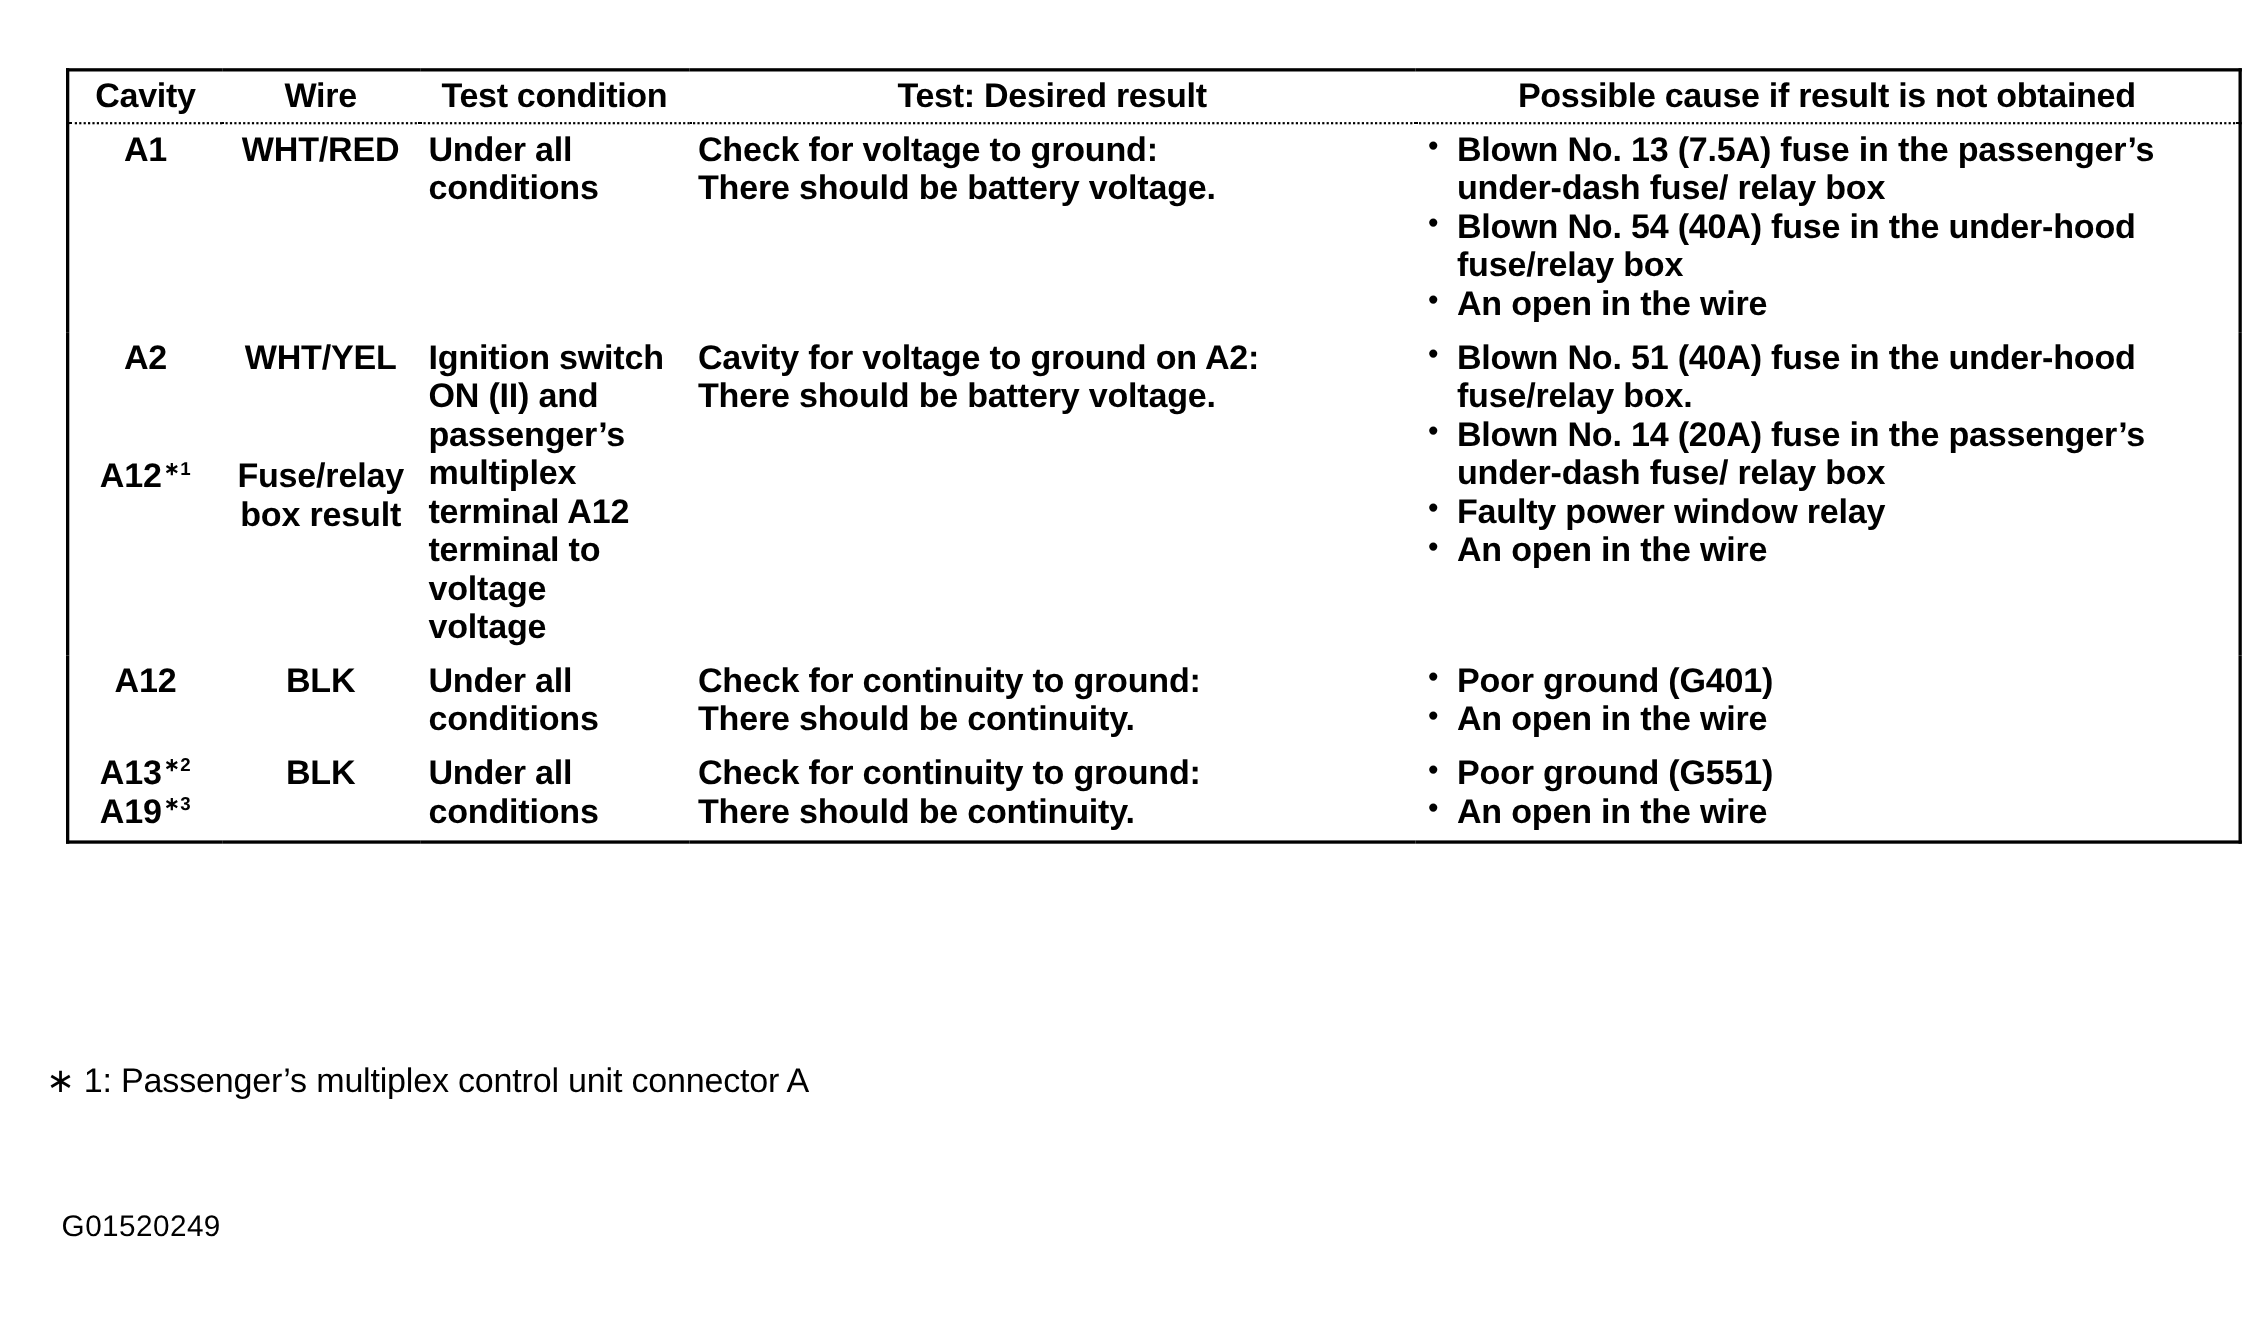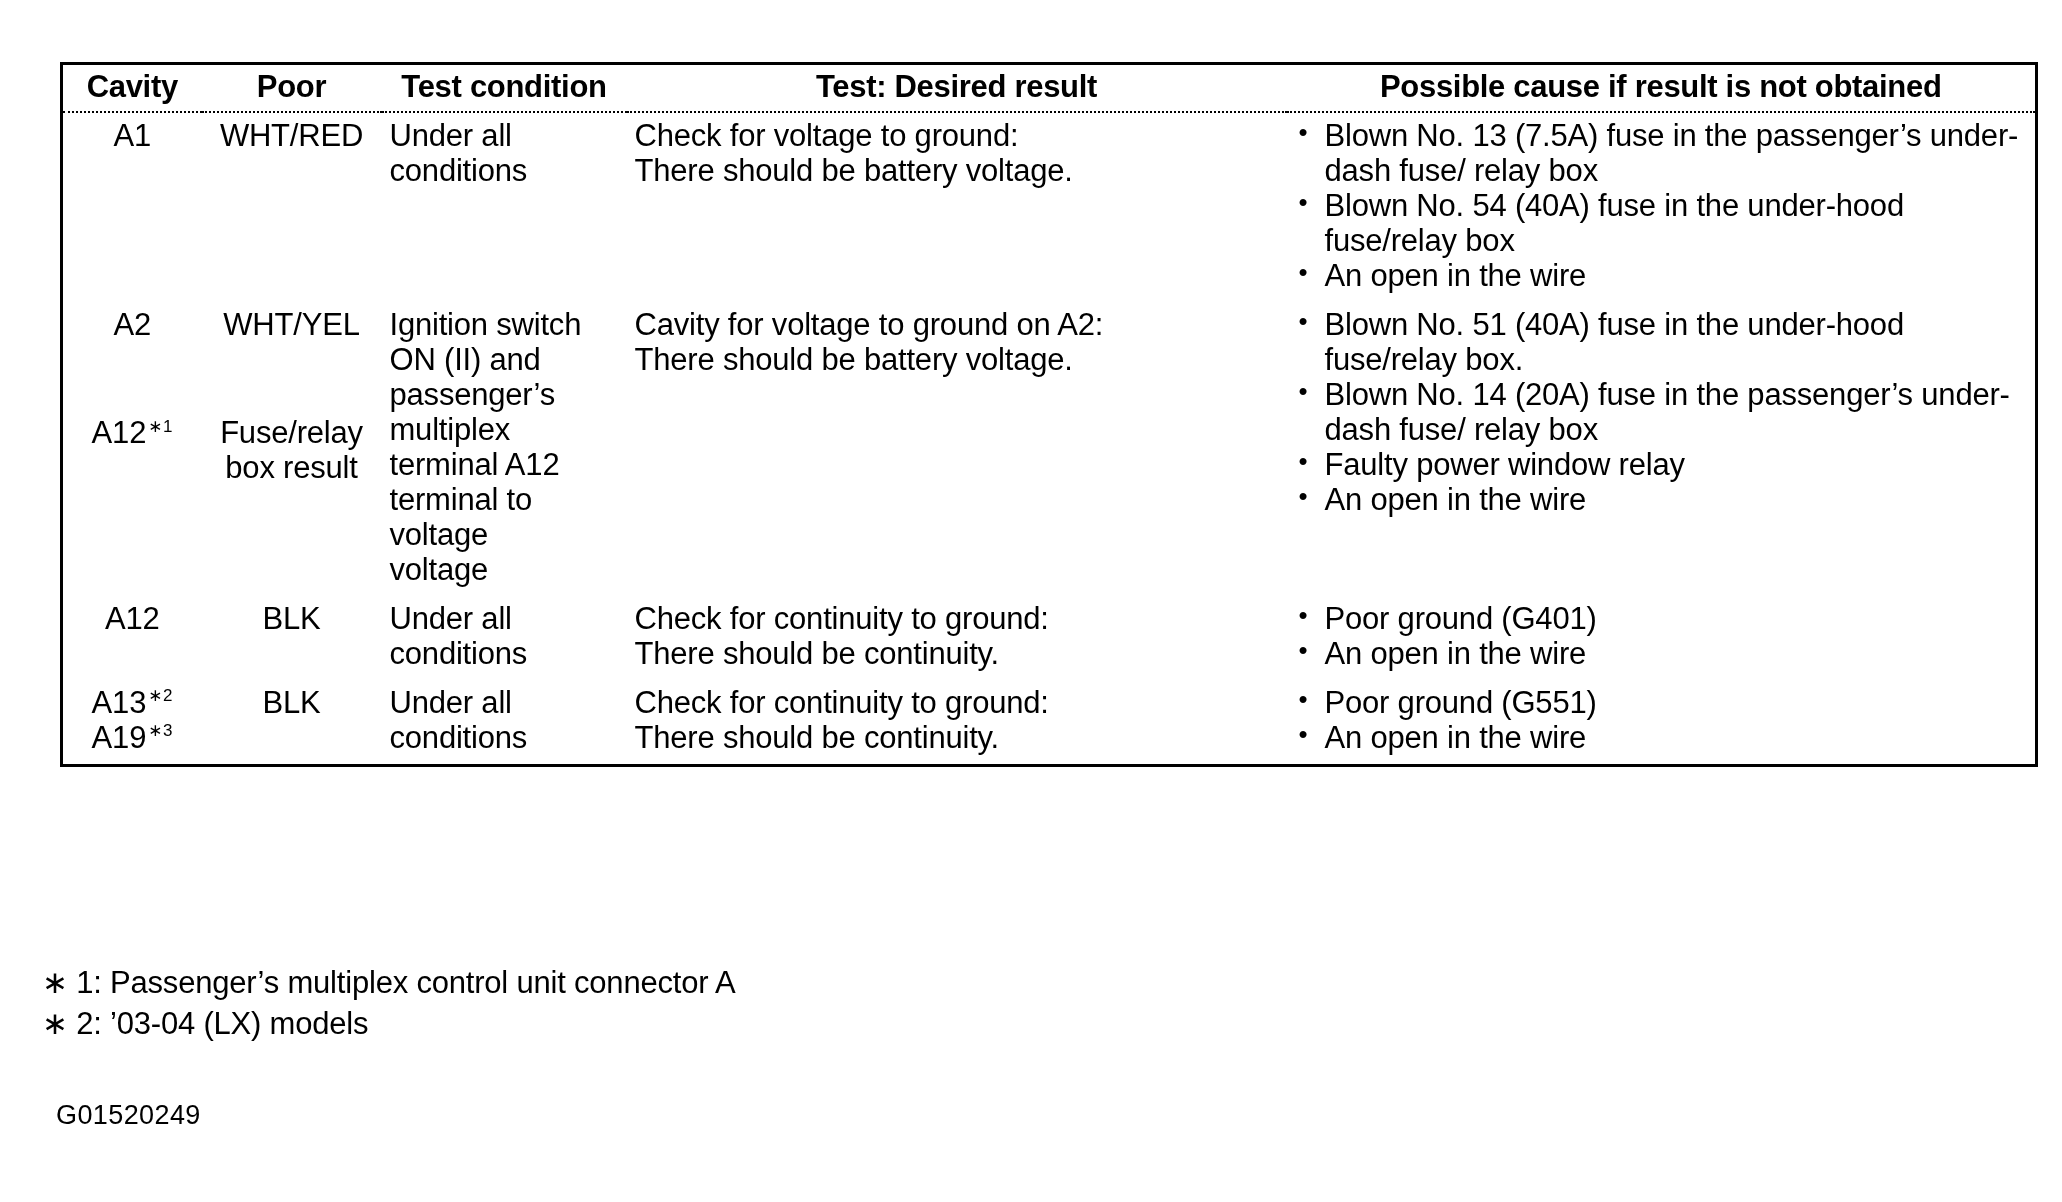--- a/index.html
+++ b/index.html
@@ -70,21 +70,21 @@
     text-align: center;
     letter-spacing: -0.3px;
     padding: 6px 6px 7px 6px;
     line-height: 1.05;
     border-bottom: 2px dotted #000;
   }
 
   
   table.spec tbody td {
     font-size: 31px;
-    font-weight: normal;
+    font-weight: bold;
     line-height: 1.13;
     padding: 5px 8px 9px 8px;
     letter-spacing: -0.2px;
   }
 
   td.center { text-align: center; }
   td.left   { text-align: left; padding-left: 14px; }
 
   .cell-lines > div { white-space: pre; }
 
@@ -151,21 +151,21 @@
         <col class="c-cavity">
         <col class="c-wire">
         <col class="c-cond">
         <col class="c-result">
         <col class="c-cause">
       </colgroup>
 
       <thead>
         <tr>
           <th>Cavity</th>
-          <th class="vsep-l">Poor</th>
+          <th class="vsep-l">Wire</th>
           <th class="vsep-l">Test condition</th>
           <th class="vsep-l">Test: Desired result</th>
           <th class="vsep-l">Possible cause if result is not obtained</th>
         </tr>
       </thead>
 
       <tbody>
 
         <tr>
           <td class="center" rowspan="1">
@@ -309,18 +309,17 @@
             </ul>
           </td>
         </tr>
 
       </tbody>
     </table>
   </div>
 
   <div class="footnotes">
     <div class="fn-line">∗ 1: Passenger’s multiplex control unit connector A</div>
-    <div class="fn-line">∗ 2: ’03-04 (LX) models</div>
   </div>
 
   <div class="figcode">G01520249</div>
 
 </div>
 
 </body></html>

